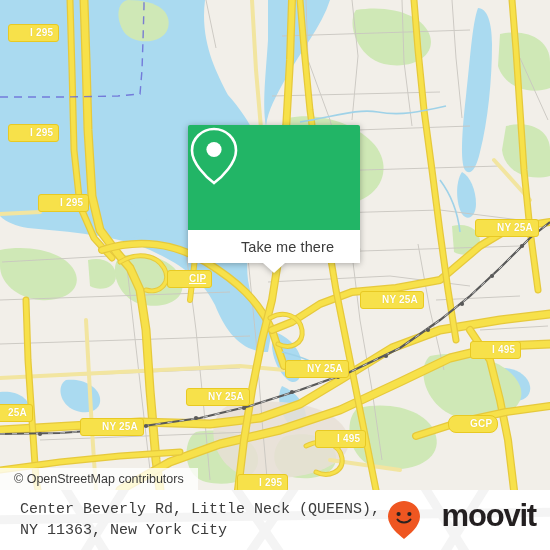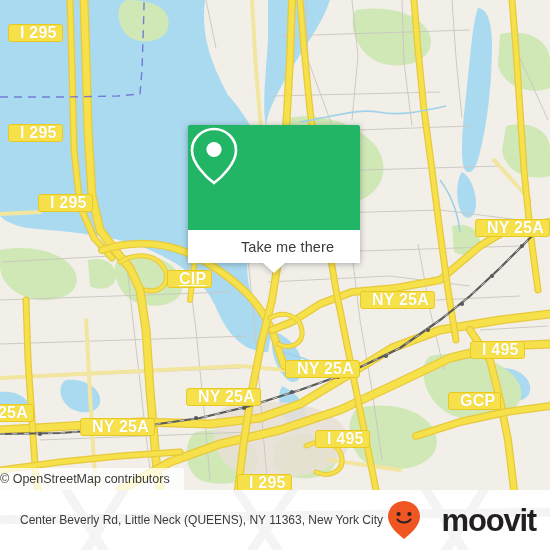--- a/index.html
+++ b/index.html
@@ -13,23 +13,23 @@
 
   
   .shield{
     position:absolute;
     background:#f7e14a;
     border:1.5px solid #e8c923;
     border-radius:3px;
     color:#ffffff;
     font-family:"Liberation Sans",sans-serif;
     font-weight:bold;
-    font-size:16px;
+    font-size:10px;
     line-height:13px;
-    padding:1px 5px 2px 11px;
+    padding:1px 5px 2px 21px;
     white-space:nowrap;
     text-shadow:0 0 1px #d9bf17;
     letter-spacing:.2px;
     box-sizing:border-box;
   }
 
   
   #popup{
     position:absolute;
     left:188px;top:125px;
@@ -58,24 +58,24 @@
     width:0;height:0;
     border-left:11px solid transparent;
     border-right:11px solid transparent;
     border-top:10px solid #ffffff;
   }
 
   
   #attrib{
     position:absolute;
     left:0;top:468px;
-    width:184px;height:22px;
+    width:198px;height:22px;
     background:rgba(255,255,255,.78);
     display:flex;align-items:center;
-    padding-left:0;
+    padding-left:14px;
     box-sizing:border-box;
     font-size:12.5px;
     color:#3a3a3a;
     white-space:nowrap;
   }
 
   
   #footer{
     position:absolute;
     left:0;top:490px;width:550px;height:60px;
@@ -84,26 +84,27 @@
   }
   #footer-watermark{position:absolute;left:0;top:0;opacity:1;}
   #footer-inner{
     position:relative;
     display:flex;align-items:center;justify-content:space-between;
     height:100%;
     padding:0 14px 0 20px;
     box-sizing:border-box;
   }
   #address{
-    font-size:12px;
+    font-size:15px;
     line-height:21px;
     color:#3c3c3c;
     max-width:390px;
-  }
-  #logo{display:flex;align-items:center;gap:21px;}
+    font-family:Liberation Mono, monospace;
+  }
+  #logo{display:flex;gap:21px;}
   #logo-word{
     font-size:31px;
     font-weight:bold;
     color:#231f20;
     letter-spacing:-1.2px;
     line-height:31px;
   }
 </style>
 </head>
 <body>
@@ -304,21 +305,21 @@
     <div class="shield" style="left:38px;top:194px;">I 295</div>
     <div class="shield" style="left:167px;top:270px;text-decoration:underline;">CIP</div>
     <div class="shield" style="left:475px;top:219px;">NY 25A</div>
     <div class="shield" style="left:360px;top:291px;">NY 25A</div>
     <div class="shield" style="left:285px;top:360px;">NY 25A</div>
     <div class="shield" style="left:186px;top:388px;">NY 25A</div>
     <div class="shield" style="left:80px;top:418px;">NY 25A</div>
     <div class="shield" style="left:-14px;top:404px;">25A</div>
     <div class="shield" style="left:470px;top:341px;">I 495</div>
     <div class="shield" style="left:315px;top:430px;">I 495</div>
-    <div class="shield" style="left:448px;top:392px;">GCP</div>
+    <div class="shield" style="left:448px;top:415px;border-radius:8px;">GCP</div>
     <div class="shield" style="left:237px;top:474px;">I 295</div>
 
     <div id="popup">
       <div id="popup-top">
         <svg width="52" height="62" viewBox="0 0 52 62">
           <path d="M26,4 C13.8,4 4,13.6 4,25.4 C4,38 18,52 26,58 C34,52 48,38 48,25.4 C48,13.6 38.2,4 26,4 Z" fill="none" stroke="#ffffff" stroke-width="2.6"></path>
           <circle cx="26" cy="24.5" r="7.6" fill="#ffffff"></circle>
         </svg>
       </div>
       <div id="popup-bottom">

